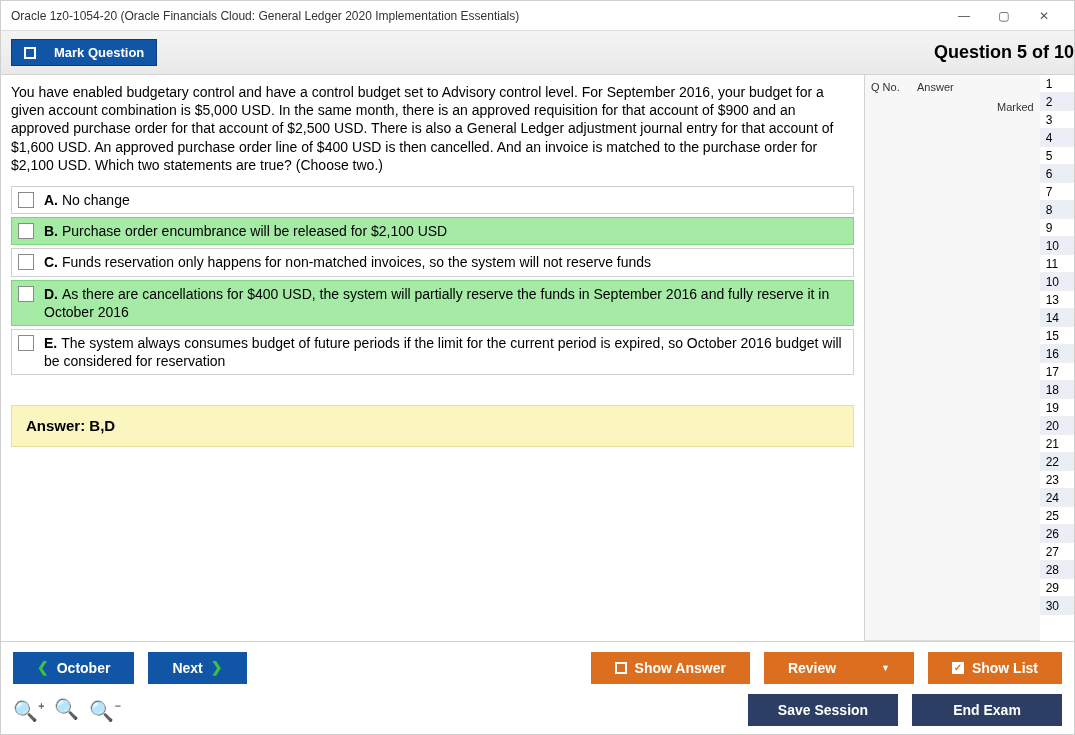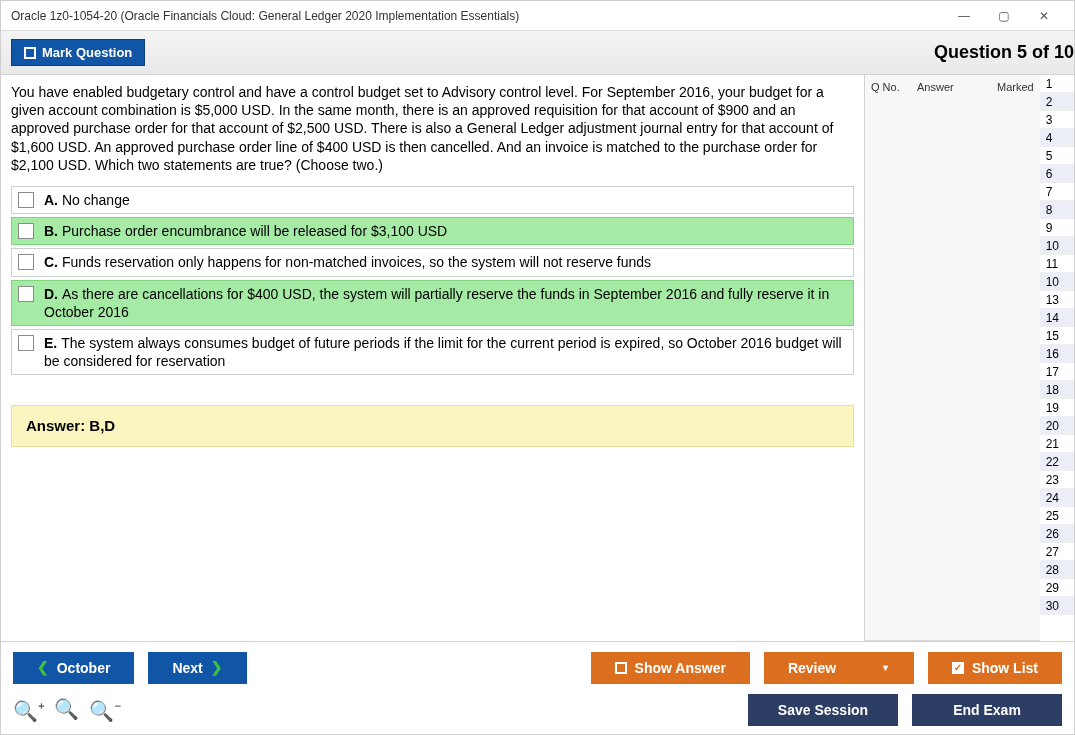--- a/index.html
+++ b/index.html
@@ -39,21 +39,21 @@
       align-items:center;
       padding: 0 10px;
       position: relative;
     }
     .btn-mark {
       background: #1155a6;
       color: #fff;
       font-weight: bold;
       font-size: 13px;
       padding: 5px 12px;
-      display:flex; align-items:center; gap:6px;
+      display:flex; align-items:center; gap:18px;
       border: 1px solid #0b3f79;
       cursor: pointer;
     }
     .btn-mark .ck { width:12px; height:12px; border:2px solid #fff; display:inline-block; }
     .headerrow .qtitle {
       position:absolute;
       left:0; right:0;
       text-align:right;
       font-weight: bold;
       font-size: 18px;
@@ -104,21 +104,21 @@
     .side-head {
       display:flex;
       background:#f7f7f7;
       border-bottom:1px solid #dcdcdc;
       color:#333;
       font-size:11px;
     }
     .side-head div { padding: 6px 6px; }
     .sh-qno { width:46px; }
     .sh-ans { width:80px; }
-    .sh-mark { flex:1; }
+    .sh-mark { flex:1;margin-top:20px; }
     .side-list {
       flex:1;
       overflow-y: scroll;
     }
     .srow { display:flex; border-bottom:1px solid #eee; height:18px; align-items:center; cursor:pointer; }
     .srow:nth-child(even){ background:#ebeef7; }
     .srow .cq { width:40px; padding-left:6px; }
     .srow .ca { width:80px; }
     .srow .cm { flex:1; }
     
@@ -173,21 +173,21 @@
       <div class="qtext">You have enabled budgetary control and have a control budget set to Advisory control level. For September 2016, your budget for a given account combination is $5,000 USD. In the same month, there is an approved requisition for that account of $900 and an approved purchase order for that account of $2,500 USD. There is also a General Ledger adjustment journal entry for that account of $1,600 USD. An approved purchase order line of $400 USD is then cancelled. And an invoice is matched to the purchase order for $2,100 USD. Which two statements are true? (Choose two.)</div>
 
       <div class="options" id="opts">
 
       <div class="opt">
             <span class="chk"></span>
             <span class="otext"><span class="prefix">A.</span><span>No change</span></span>
           </div>
           <div class="opt correct">
             <span class="chk"></span>
-            <span class="otext"><span class="prefix">B.</span><span>Purchase order encumbrance will be released for $3,100 USD</span></span>
+            <span class="otext"><span class="prefix">B.</span><span>Purchase order encumbrance will be released for $2,100 USD</span></span>
           </div>
           <div class="opt">
             <span class="chk"></span>
             <span class="otext"><span class="prefix">C.</span><span>Funds reservation only happens for non-matched invoices, so the system will not reserve funds</span></span>
           </div>
           <div class="opt correct">
             <span class="chk"></span>
             <span class="otext"><span class="prefix">D.</span><span>As there are cancellations for $400 USD, the system will partially reserve the funds in September 2016 and fully reserve it in October 2016</span></span>
           </div>
           <div class="opt">

